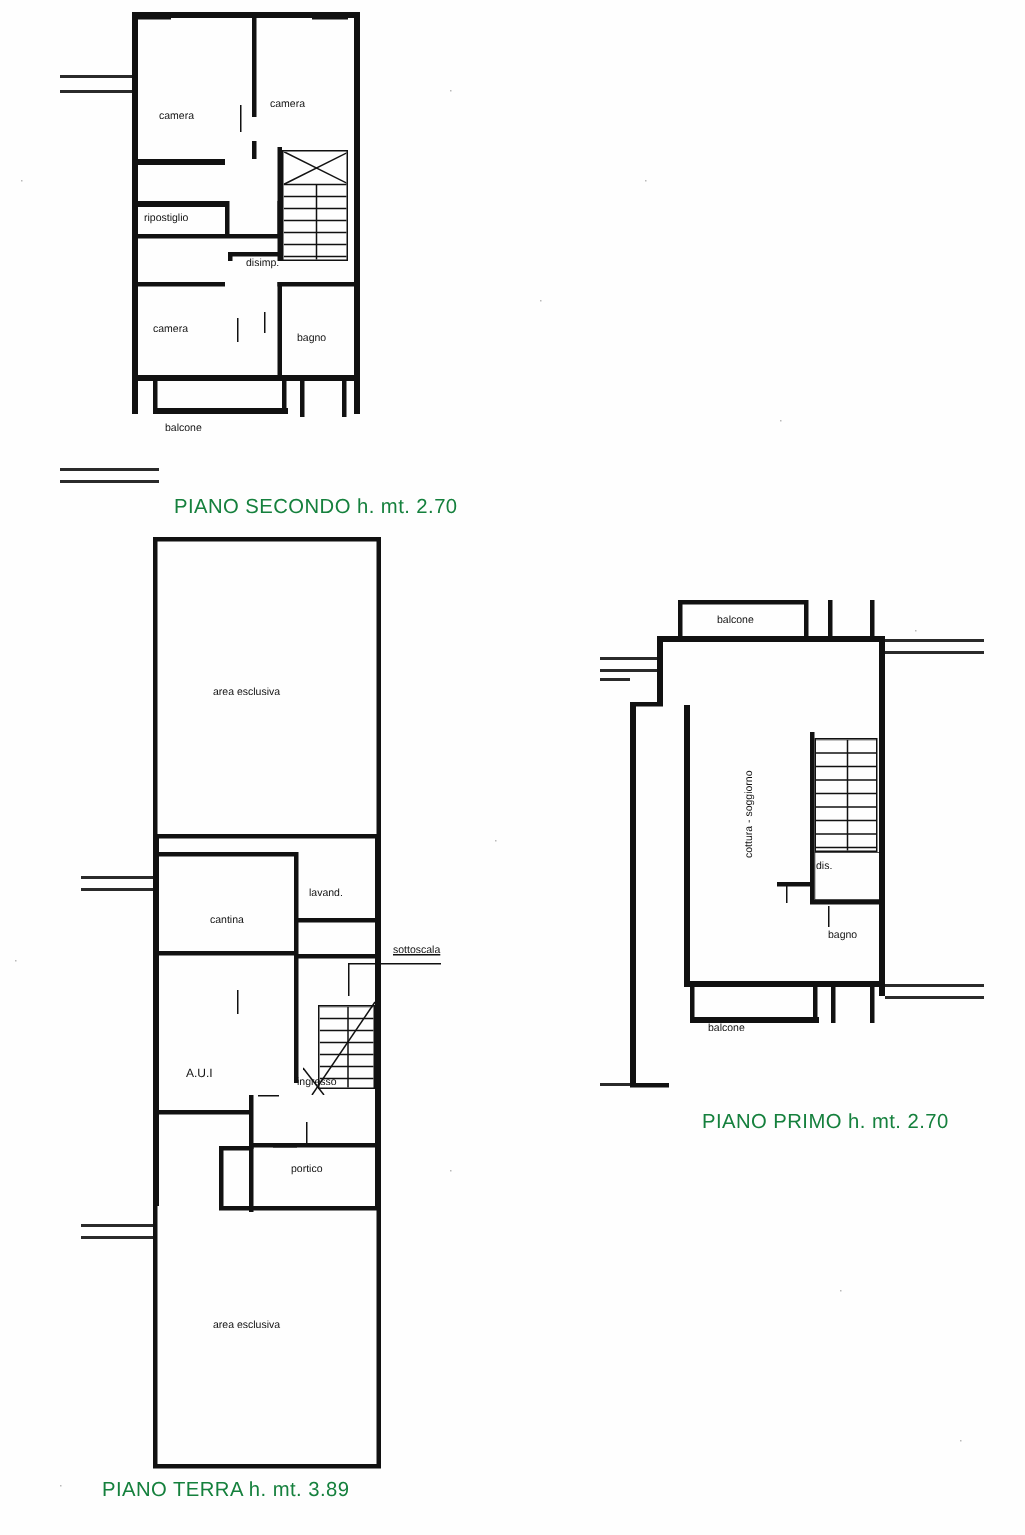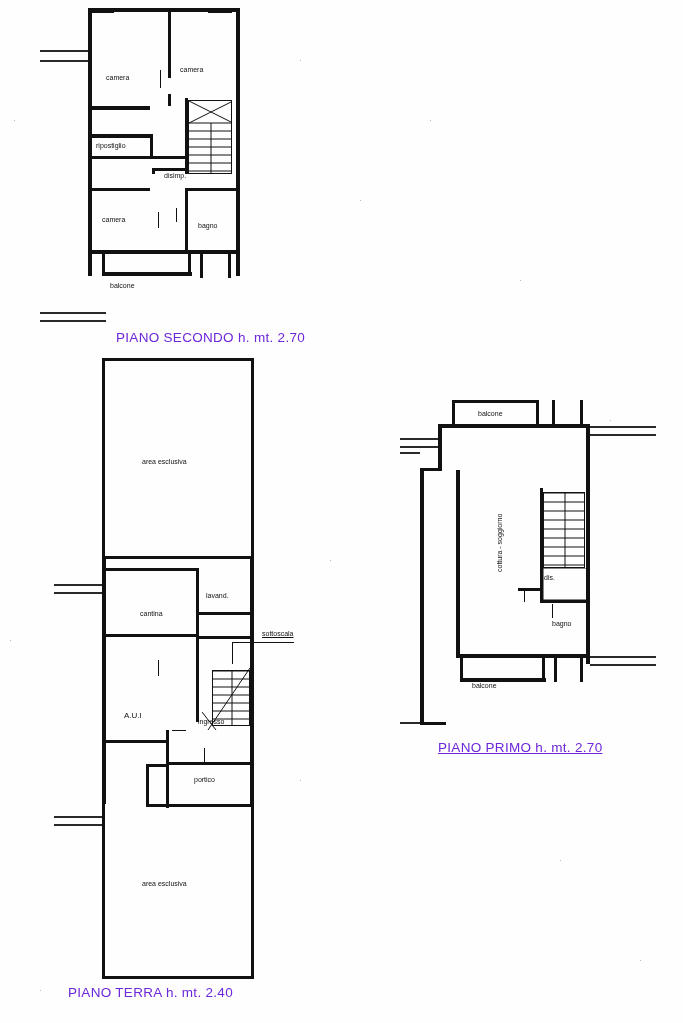--- a/index.html
+++ b/index.html
@@ -23,21 +23,21 @@
     background: #fefefe;
   }
   .plan {
     position: absolute;
   }
   .caption {
     position: absolute;
     font-family: "Liberation Sans", sans-serif;
     font-size: 13.5px;
     letter-spacing: 0.3px;
-    color: #6d28d9;
+    color: #15803d;
     white-space: nowrap;
   }
   
   .w {
     position: absolute;
     background: #111111;
   }
   
   .t {
     position: absolute;
@@ -228,21 +228,21 @@
     <div class="lbl" style="left:88px; top:106px;">area esclusiva</div>
     <div class="lbl" style="left:86px; top:258px;">cantina</div>
     <div class="lbl" style="left:152px; top:240px;">lavand.</div>
     <div class="lbl u" style="left:208px; top:278px;">sottoscala</div>
     <div class="lbl" style="left:70px; top:360px; font-size:8px;">A.U.I</div>
     <div class="lbl" style="left:144px; top:366px;">ingresso</div>
     <div class="lbl" style="left:140px; top:424px;">portico</div>
     <div class="lbl" style="left:88px; top:528px;">area esclusiva</div>
   </div>
 
-  <div class="caption" style="left:68px; top:985px;">PIANO TERRA h. mt. 2.40</div>
+  <div class="caption" style="left:68px; top:985px;">PIANO TERRA h. mt. 3.89</div>
 
   <div class="plan" style="left:400px; top:392px; width:260px; height:350px;">
 
     <div class="w" style="left:52px; top:8px; width:3px; height:26px;"></div>
     <div class="w" style="left:52px; top:8px; width:86px; height:3px;"></div>
     <div class="w" style="left:136px; top:8px; width:3px; height:26px;"></div>
     <div class="w" style="left:152px; top:8px; width:3px; height:26px;"></div>
     <div class="w" style="left:180px; top:8px; width:3px; height:26px;"></div>
 
     <div class="w" style="left:38px; top:32px; width:152px; height:4px;"></div>
@@ -304,21 +304,21 @@
     <div class="w" style="left:124px; top:196px; width:1px; height:14px;"></div>
     <div class="w" style="left:152px; top:212px; width:1px; height:14px;"></div>
 
     <div class="lbl" style="left:78px; top:18px;">balcone</div>
     <div class="lbl vert" style="left:96px; top:180px;">cottura - soggiorno</div>
     <div class="lbl" style="left:144px; top:182px;">dis.</div>
     <div class="lbl" style="left:152px; top:228px;">bagno</div>
     <div class="lbl" style="left:72px; top:290px;">balcone</div>
   </div>
 
-  <div class="caption" style="left:438px; top:740px;text-decoration:underline;">PIANO PRIMO h. mt. 2.70</div>
+  <div class="caption" style="left:468px; top:740px;">PIANO PRIMO h. mt. 2.70</div>
 
   <div class="speck" style="left:14px; top:120px;"></div>
   <div class="speck" style="left:300px; top:60px;"></div>
   <div class="speck" style="left:360px; top:200px;"></div>
   <div class="speck" style="left:430px; top:120px;"></div>
   <div class="speck" style="left:520px; top:280px;"></div>
   <div class="speck" style="left:610px; top:420px;"></div>
   <div class="speck" style="left:330px; top:560px;"></div>
   <div class="speck" style="left:300px; top:780px;"></div>
   <div class="speck" style="left:560px; top:860px;"></div>

